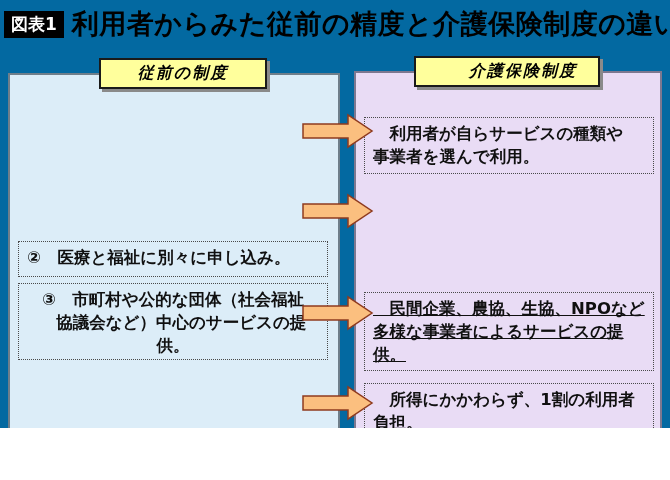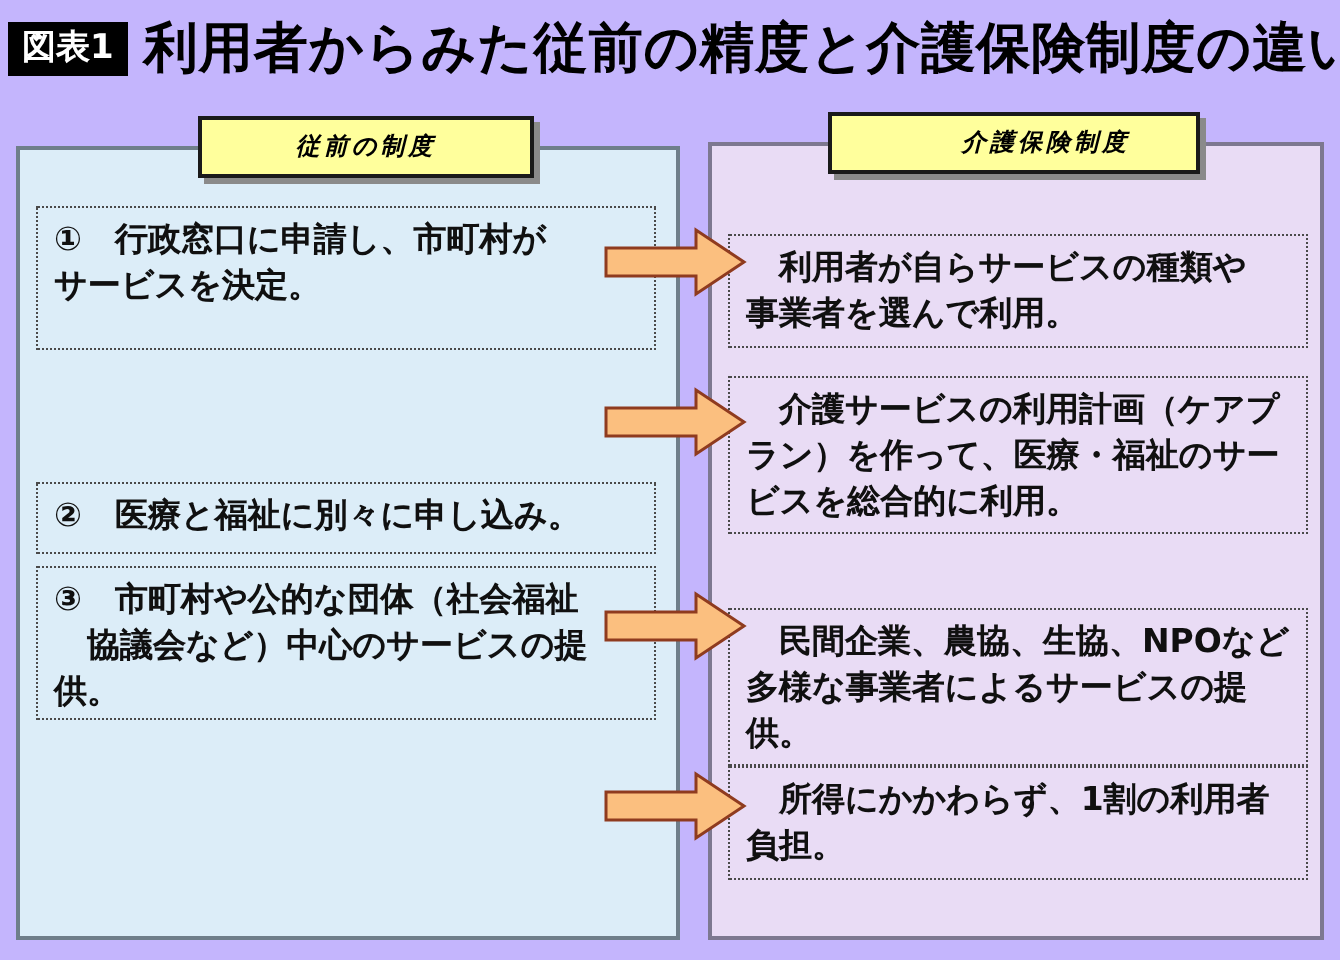--- a/index.html
+++ b/index.html
@@ -1,17 +1,17 @@
 <!DOCTYPE html>
 <html style="--title_label_bg: #000000; --title_label_fg: #FFFFFF; --left_panel_bg: #DCEDF8; --right_panel_bg: #E9DCF5; --header_bg: #FFFF9C; --arrow_fill: #FBBF7F; --arrow_stroke: #8F3B1F;"><head>
 <meta charset="utf-8">
 <style>
   html,body{margin:0;padding:0;background:#fff;}
   .page{
-    position:relative;width:670px;height:480px;background:#c4b5fd;overflow:hidden;
+    position:relative;width:670px;height:428px;background:#0369a1;overflow:hidden;
     font-family:"DejaVu Sans",sans-serif;color:#111;
   }
   .title-row{position:absolute;left:4px;top:6px;display:flex;align-items:center;gap:8px;}
   .fig-badge{
     background:var(--title_label_bg,#000);color:var(--title_label_fg,#fff);
     font-size:17px;font-weight:bold;padding:2px 7px 3px 7px;line-height:22px;white-space:nowrap;
   }
   .fig-title{
     margin:0;font-size:27px;font-weight:bold;letter-spacing:0.5px;white-space:nowrap;color:#000;
   }
@@ -20,67 +20,62 @@
     left:8px;top:73px;width:332px;height:397px;
     background:var(--left_panel_bg,#DCEDF8);border:2px solid #6f7e8a;
   }
   .panel-right{
     left:354px;top:71px;width:308px;height:399px;
     background:var(--right_panel_bg,#E9DCF5);border:2px solid #7d7890;
   }
   .panel-header{
     position:absolute;box-sizing:border-box;display:flex;align-items:center;justify-content:center;
     background:var(--header_bg,#FFFF9C);border:2px solid #1a1a1a;box-shadow:3px 3px 0 #8a8a8a;
-    font-size:12px;font-weight:bold;font-style:italic;letter-spacing:2px;color:#000;z-index:3;
+    font-size:16px;font-weight:bold;font-style:italic;letter-spacing:2px;color:#000;z-index:3;
   }
   .header-left{left:99px;top:58px;width:168px;height:31px;}
   .header-right{left:414px;top:56px;width:186px;height:31px;padding-left:32px;}
   .dashed-box{
     position:absolute;box-sizing:border-box;border:1.5px dotted #4a4a4a;
     padding:4px 8px;font-size:16.5px;font-weight:bold;line-height:23px;
     white-space:pre-line;color:#101010;z-index:2;
   }
   .lb{left:18px;width:310px;}
   .rb{left:364px;width:290px;}
   .lb1{top:103px;height:72px;} .lb2{top:193px;height:36px;margin-top:48px;}
-  .lb3{top:283px;height:77px;} .lb4{top:380px;height:70px;}
+  .lb3{top:283px;height:77px;text-align:center;} .lb4{top:380px;height:70px;}
   .rb1{top:117px;height:57px;} .rb2{top:188px;height:79px;}
-  .rb3{top:304px;height:79px;} .rb4{top:383px;height:57px;}
+  .rb3{top:292px;height:79px;text-decoration:underline;} .rb4{top:383px;height:57px;}
   .arrow{position:absolute;left:301px;width:74px;height:38px;z-index:4;}
   .ar1{top:112px;} .ar2{top:192px;} .ar3{top:294px;} .ar4{top:384px;}
   .arrow polygon{fill:var(--arrow_fill,#FBBF7F);stroke:var(--arrow_stroke,#8F3B1F);stroke-width:1.5;}
 </style>
 </head>
 <body>
 
 <div class="page">
 
   <header class="title-row">
     <span class="fig-badge">図表1</span>
     <h1 class="fig-title">利用者からみた従前の精度と介護保険制度の違い</h1>
   </header>
 
   <section class="panel panel-left"></section>
   <section class="panel panel-right"></section>
 
   <div class="panel-header header-left">従前の制度</div>
   <div class="panel-header header-right">介護保険制度</div>
 
-  <div class="dashed-box lb lb1">①　行政窓口に申請し、市町村が
-サービスを決定。</div>
   <div class="dashed-box lb lb2">②　医療と福祉に別々に申し込み。</div>
   <div class="dashed-box lb lb3">③　市町村や公的な団体（社会福祉
 　協議会など）中心のサービスの提
 供。</div>
 
   <div class="dashed-box rb rb1">　利用者が自らサービスの種類や
 事業者を選んで利用。</div>
-  <div class="dashed-box rb rb2">　介護サービスの利用計画（ケアプ
-ラン）を作って、医療・福祉のサー
-ビスを総合的に利用。</div>
   <div class="dashed-box rb rb3">　民間企業、農協、生協、NPOなど
 多様な事業者によるサービスの提
 供。</div>
   <div class="dashed-box rb rb4">　所得にかかわらず、1割の利用者
 負担。</div>
 
   <svg class="arrow ar1" viewBox="0 0 74 38">
     <polygon points="2,12 47,12 47,3 71,19 47,35 47,26 2,26"></polygon>
   </svg>
   <svg class="arrow ar2" viewBox="0 0 74 38">

